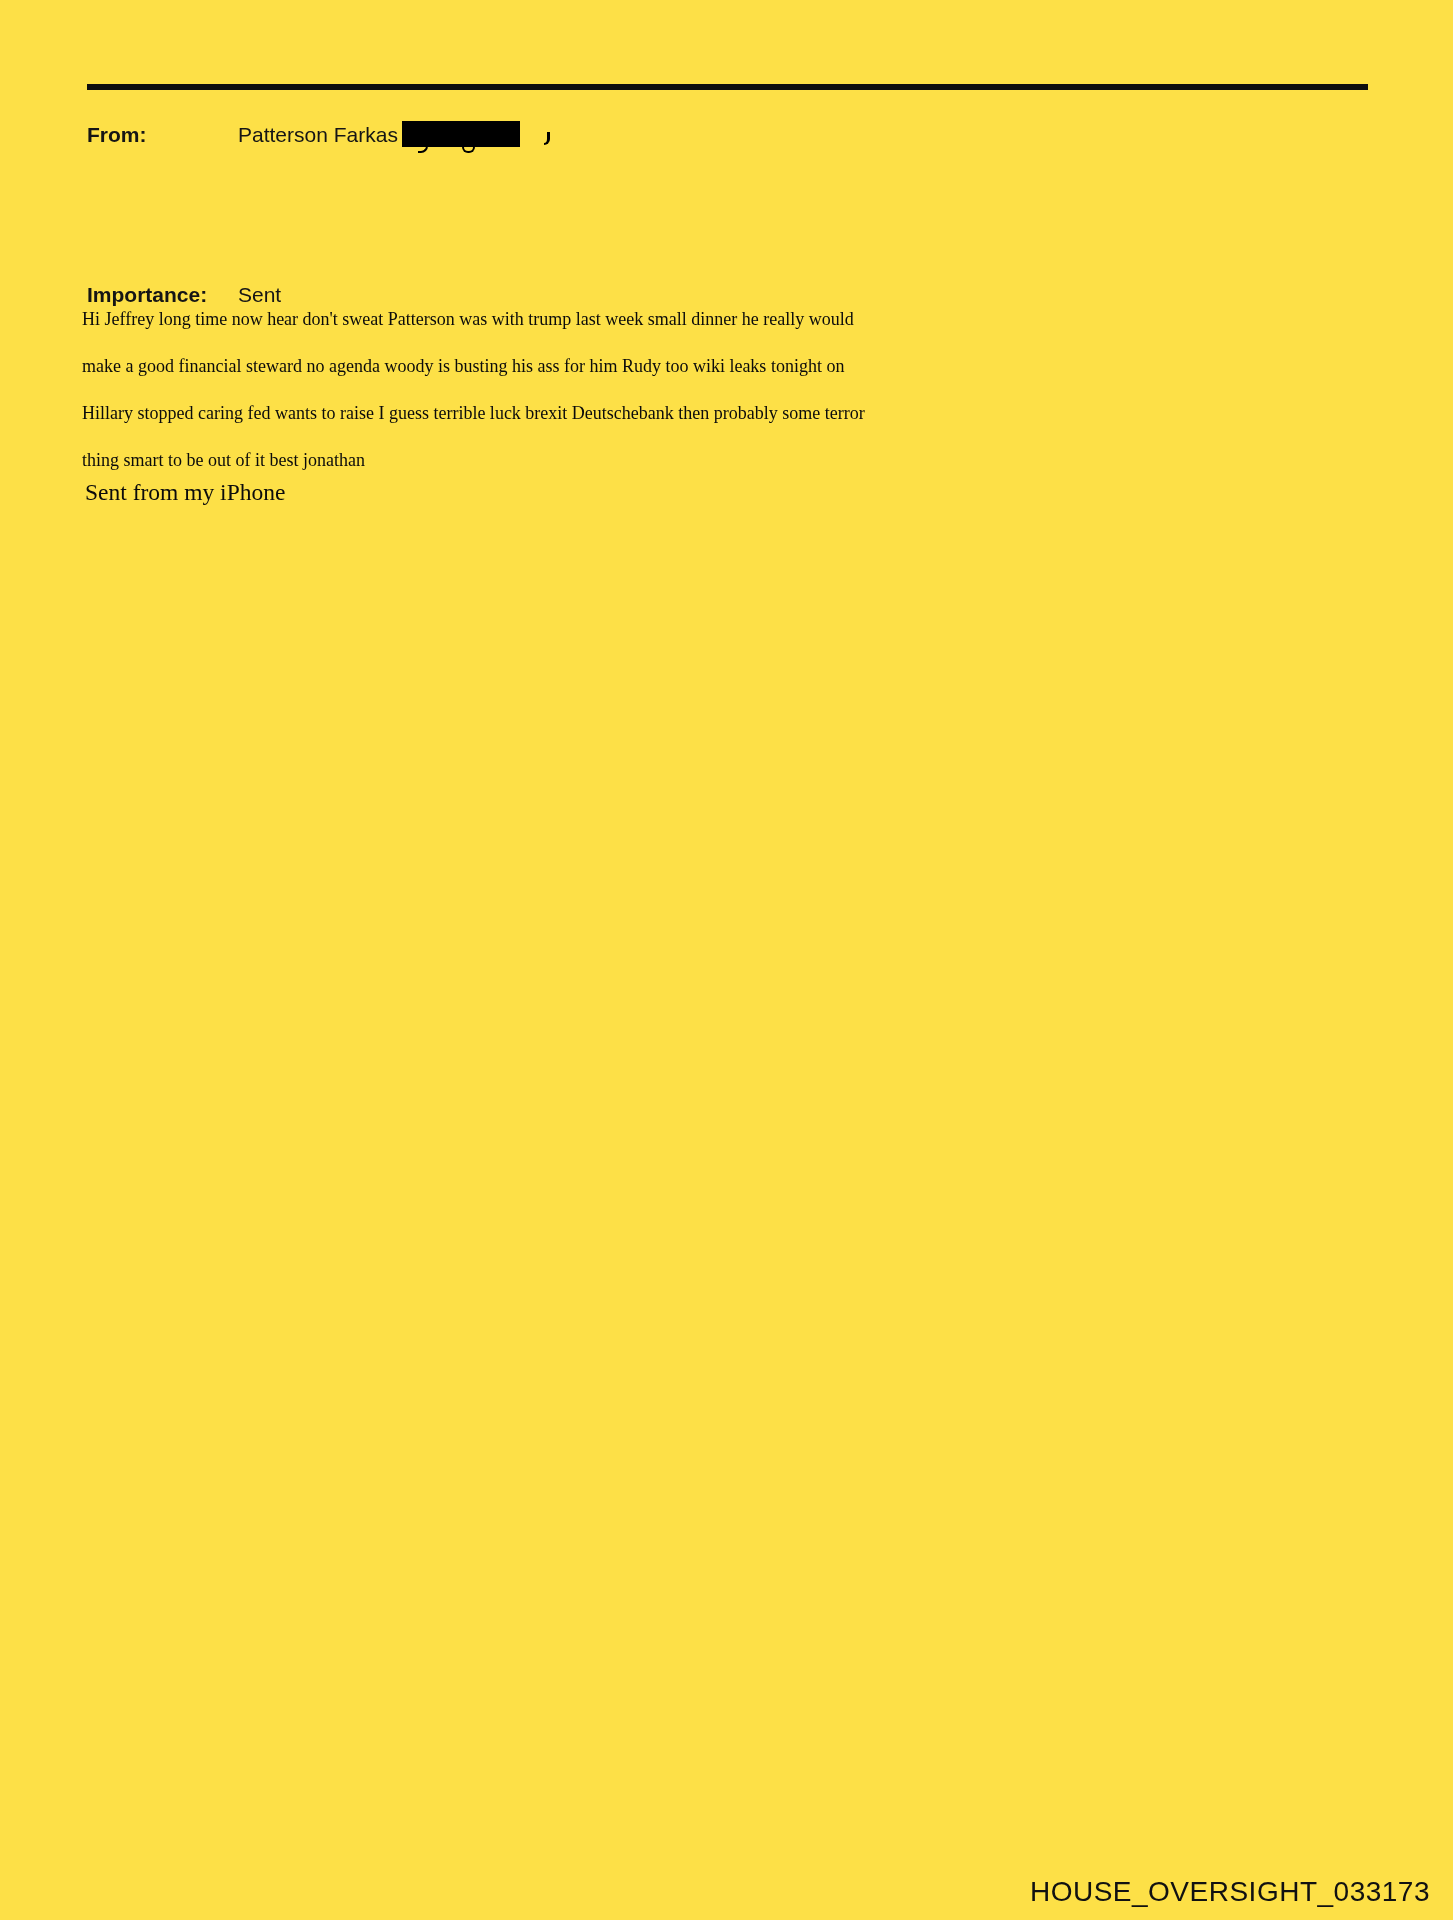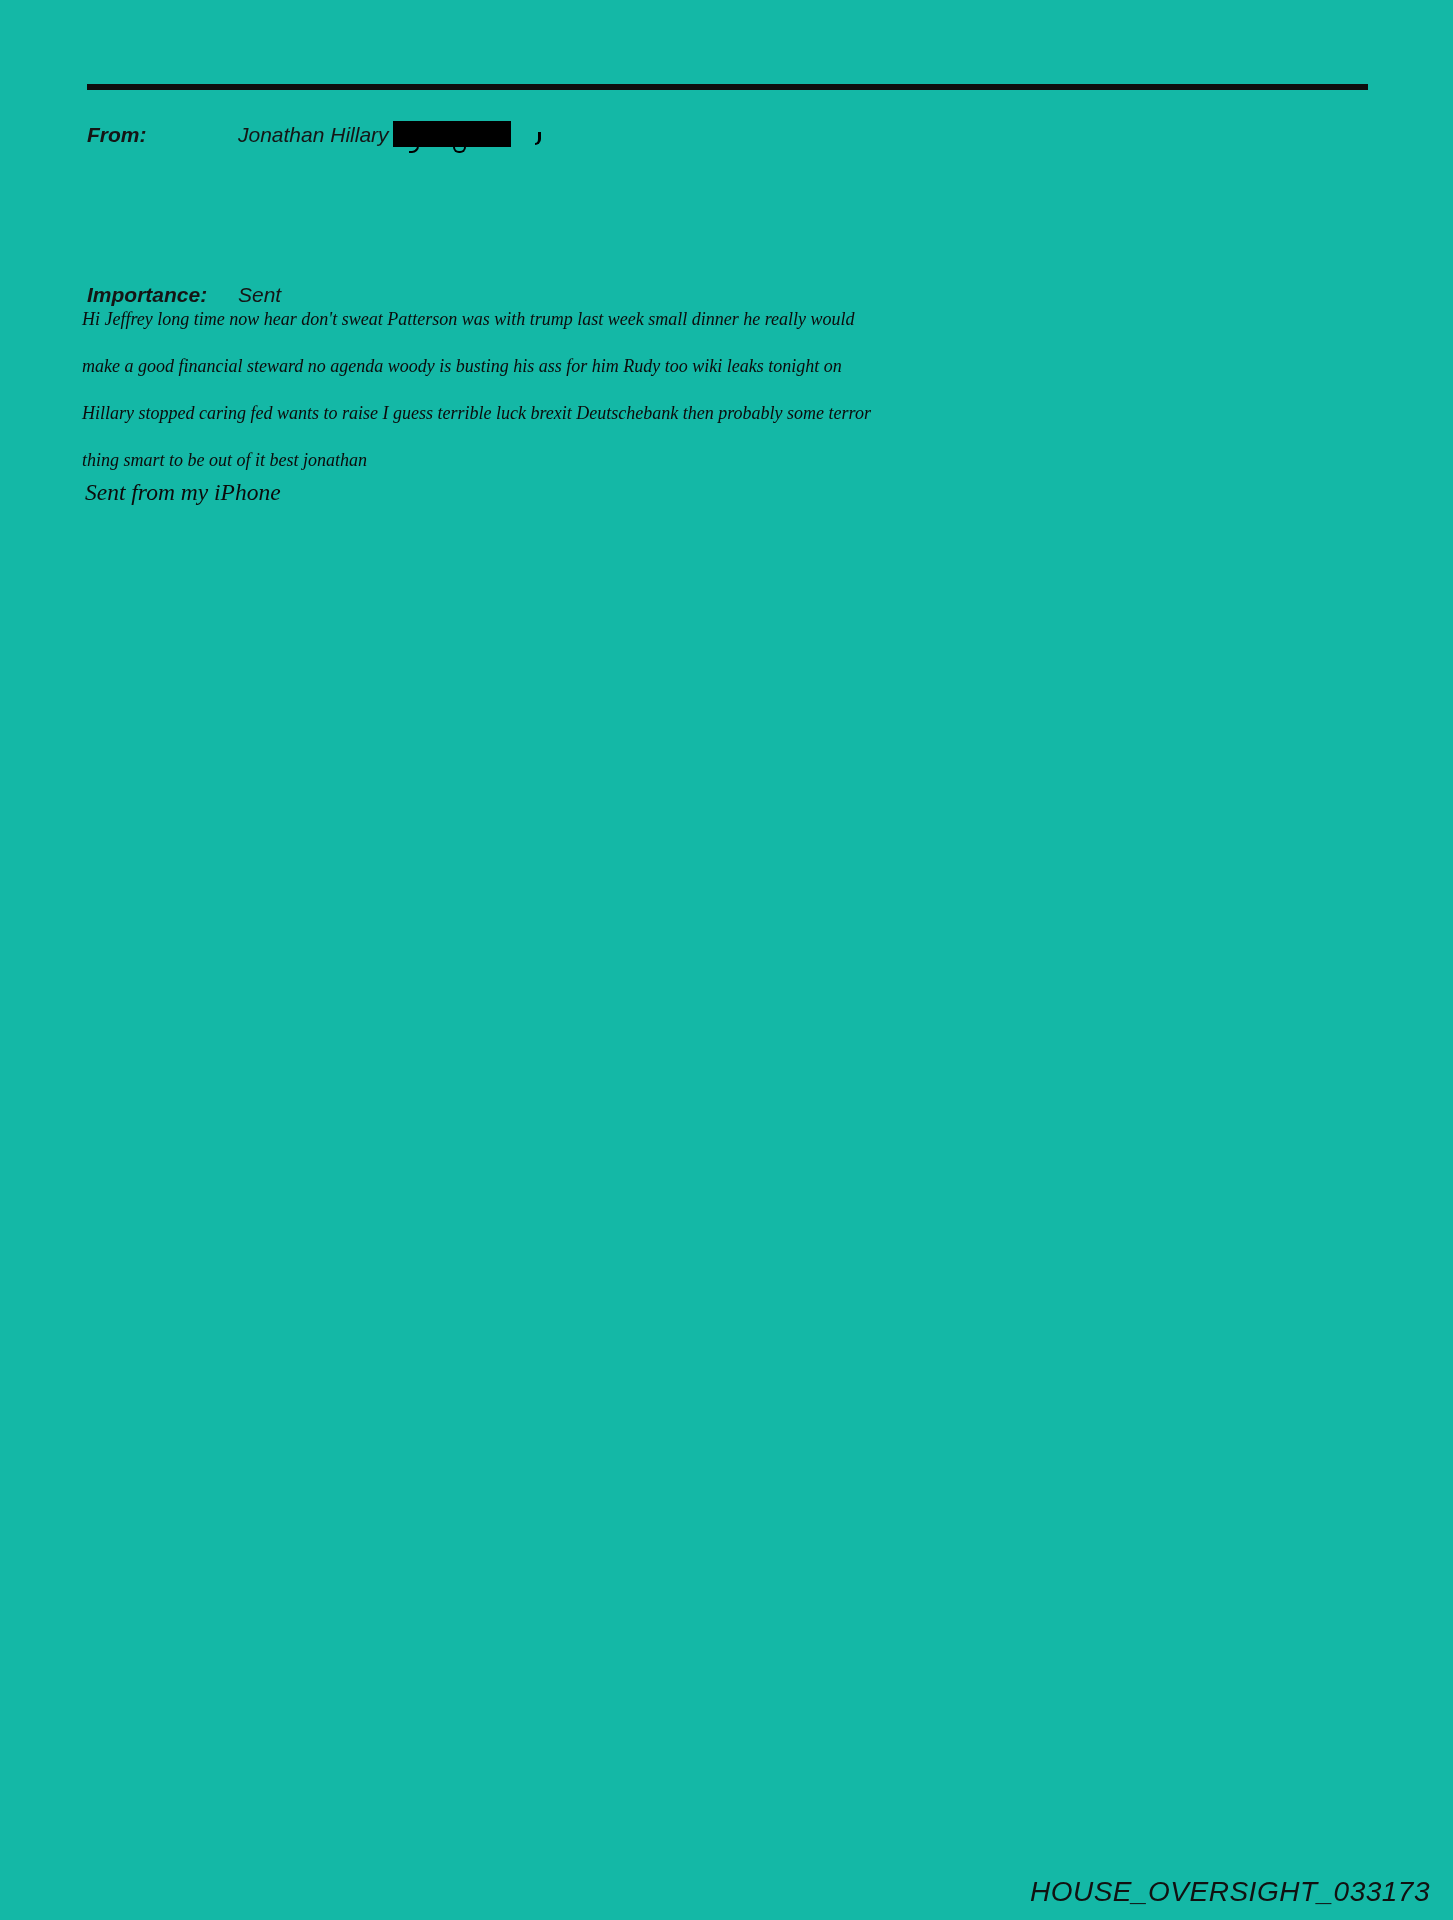--- a/index.html
+++ b/index.html
@@ -8,22 +8,21 @@
     width: 1453px;
     height: 1920px;
     position: relative;
     font-family: "Liberation Sans", sans-serif;
     color: #0d0d0d;
     overflow: hidden;
   }
   .page {
     position: absolute;
     inset: 0;
-    background: #14b8a6;
-    font-style: italic;
+    background: #fde047;
   }
   .top-rule {
     position: absolute;
     left: 87px;
     top: 84px;
     width: 1281px;
     height: 6px;
     background: #0e0e0e;
   }
   .header-block {
@@ -140,21 +139,21 @@
 </head>
 <body>
 
 <div class="page">
 
   <div class="top-rule"></div>
 
   <div class="header-block">
     <div class="header-row">
       <span class="header-label">From:</span>
-      <span class="header-value"><span>Jonathan Hillary</span><span class="redaction"></span><span class="redaction-tail"></span></span>
+      <span class="header-value"><span>Patterson Farkas</span><span class="redaction"></span><span class="redaction-tail"></span></span>
     </div>
   </div>
 
   <div class="importance-row">
     <span class="header-label">Importance:</span>
     <span class="header-value">Sent</span>
   </div>
 
   <div class="email-body">Hi Jeffrey long time now hear don't sweat Patterson was with trump last week small dinner he really would
 make a good financial steward no agenda woody is busting his ass for him Rudy too wiki leaks tonight on

